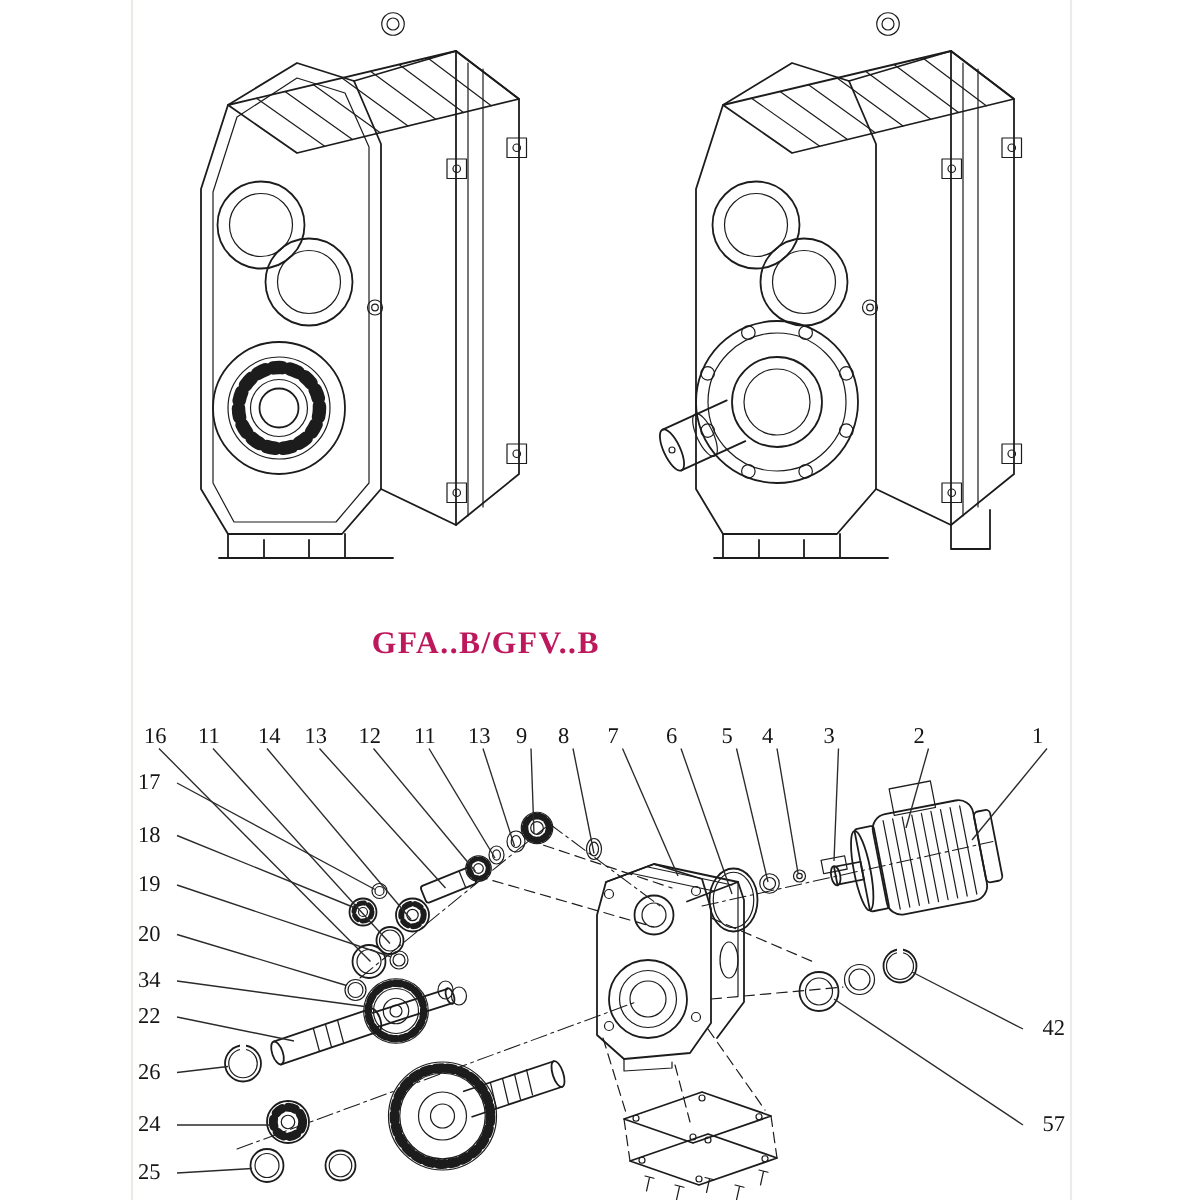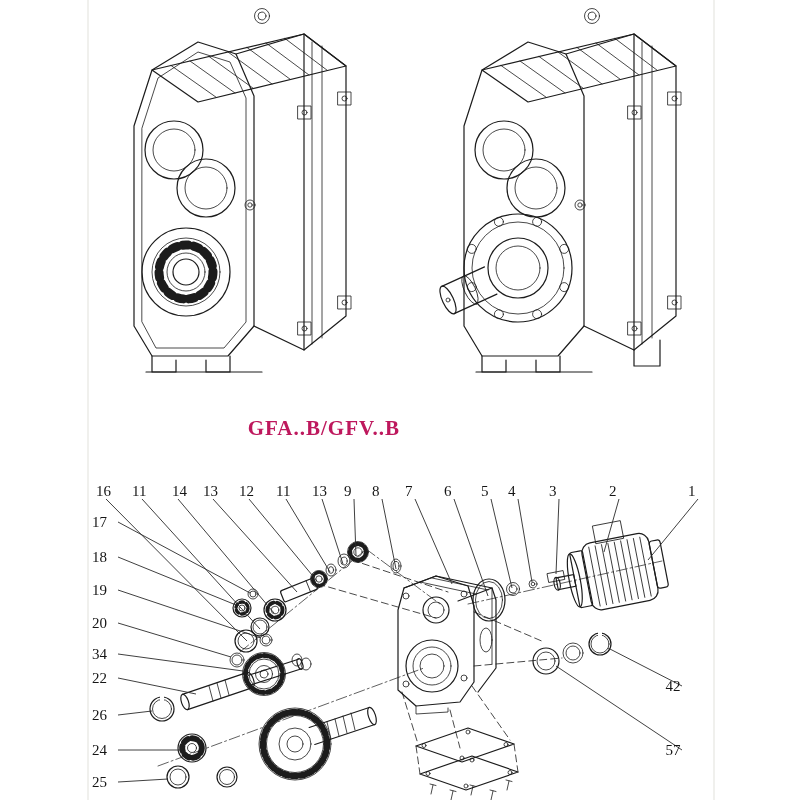--- a/index.html
+++ b/index.html
@@ -8,21 +8,21 @@
   #art{position:absolute;left:0;top:0;}
   .ink{stroke:#1c1c1c;fill:none;stroke-linejoin:round;stroke-linecap:round;stroke-width:1.2;}
   .thin{stroke-width:0.8;}
   .edge{stroke:#ebebe7;stroke-width:1.5;fill:none;}
   .dash{stroke-dasharray:7 4;stroke-width:0.8;}
   .dashdot{stroke-dasharray:11 3 2 3;stroke-width:0.7;}
   .leader{stroke:#2a2a2a;stroke-width:0.9;fill:none;}
   .co{position:absolute;font-size:15px;line-height:16px;color:#151515;}
   .co.top{width:20px;text-align:left;top:483px;}
   .co.lft{left:92px;width:24px;text-align:left;}
-  .co.rgt{left:660px;width:26px;text-align:center;}
+  .co.rgt{left:684px;width:26px;text-align:right;}
   .model-label{position:absolute;font-size:21px;font-weight:bold;letter-spacing:1px;
                text-align:right;color:#be185d;}
 </style>
 </head>
 <body>
 
 <div id="page">
 
 <svg id="art" width="800" height="800" viewBox="0 0 800 800">
 

